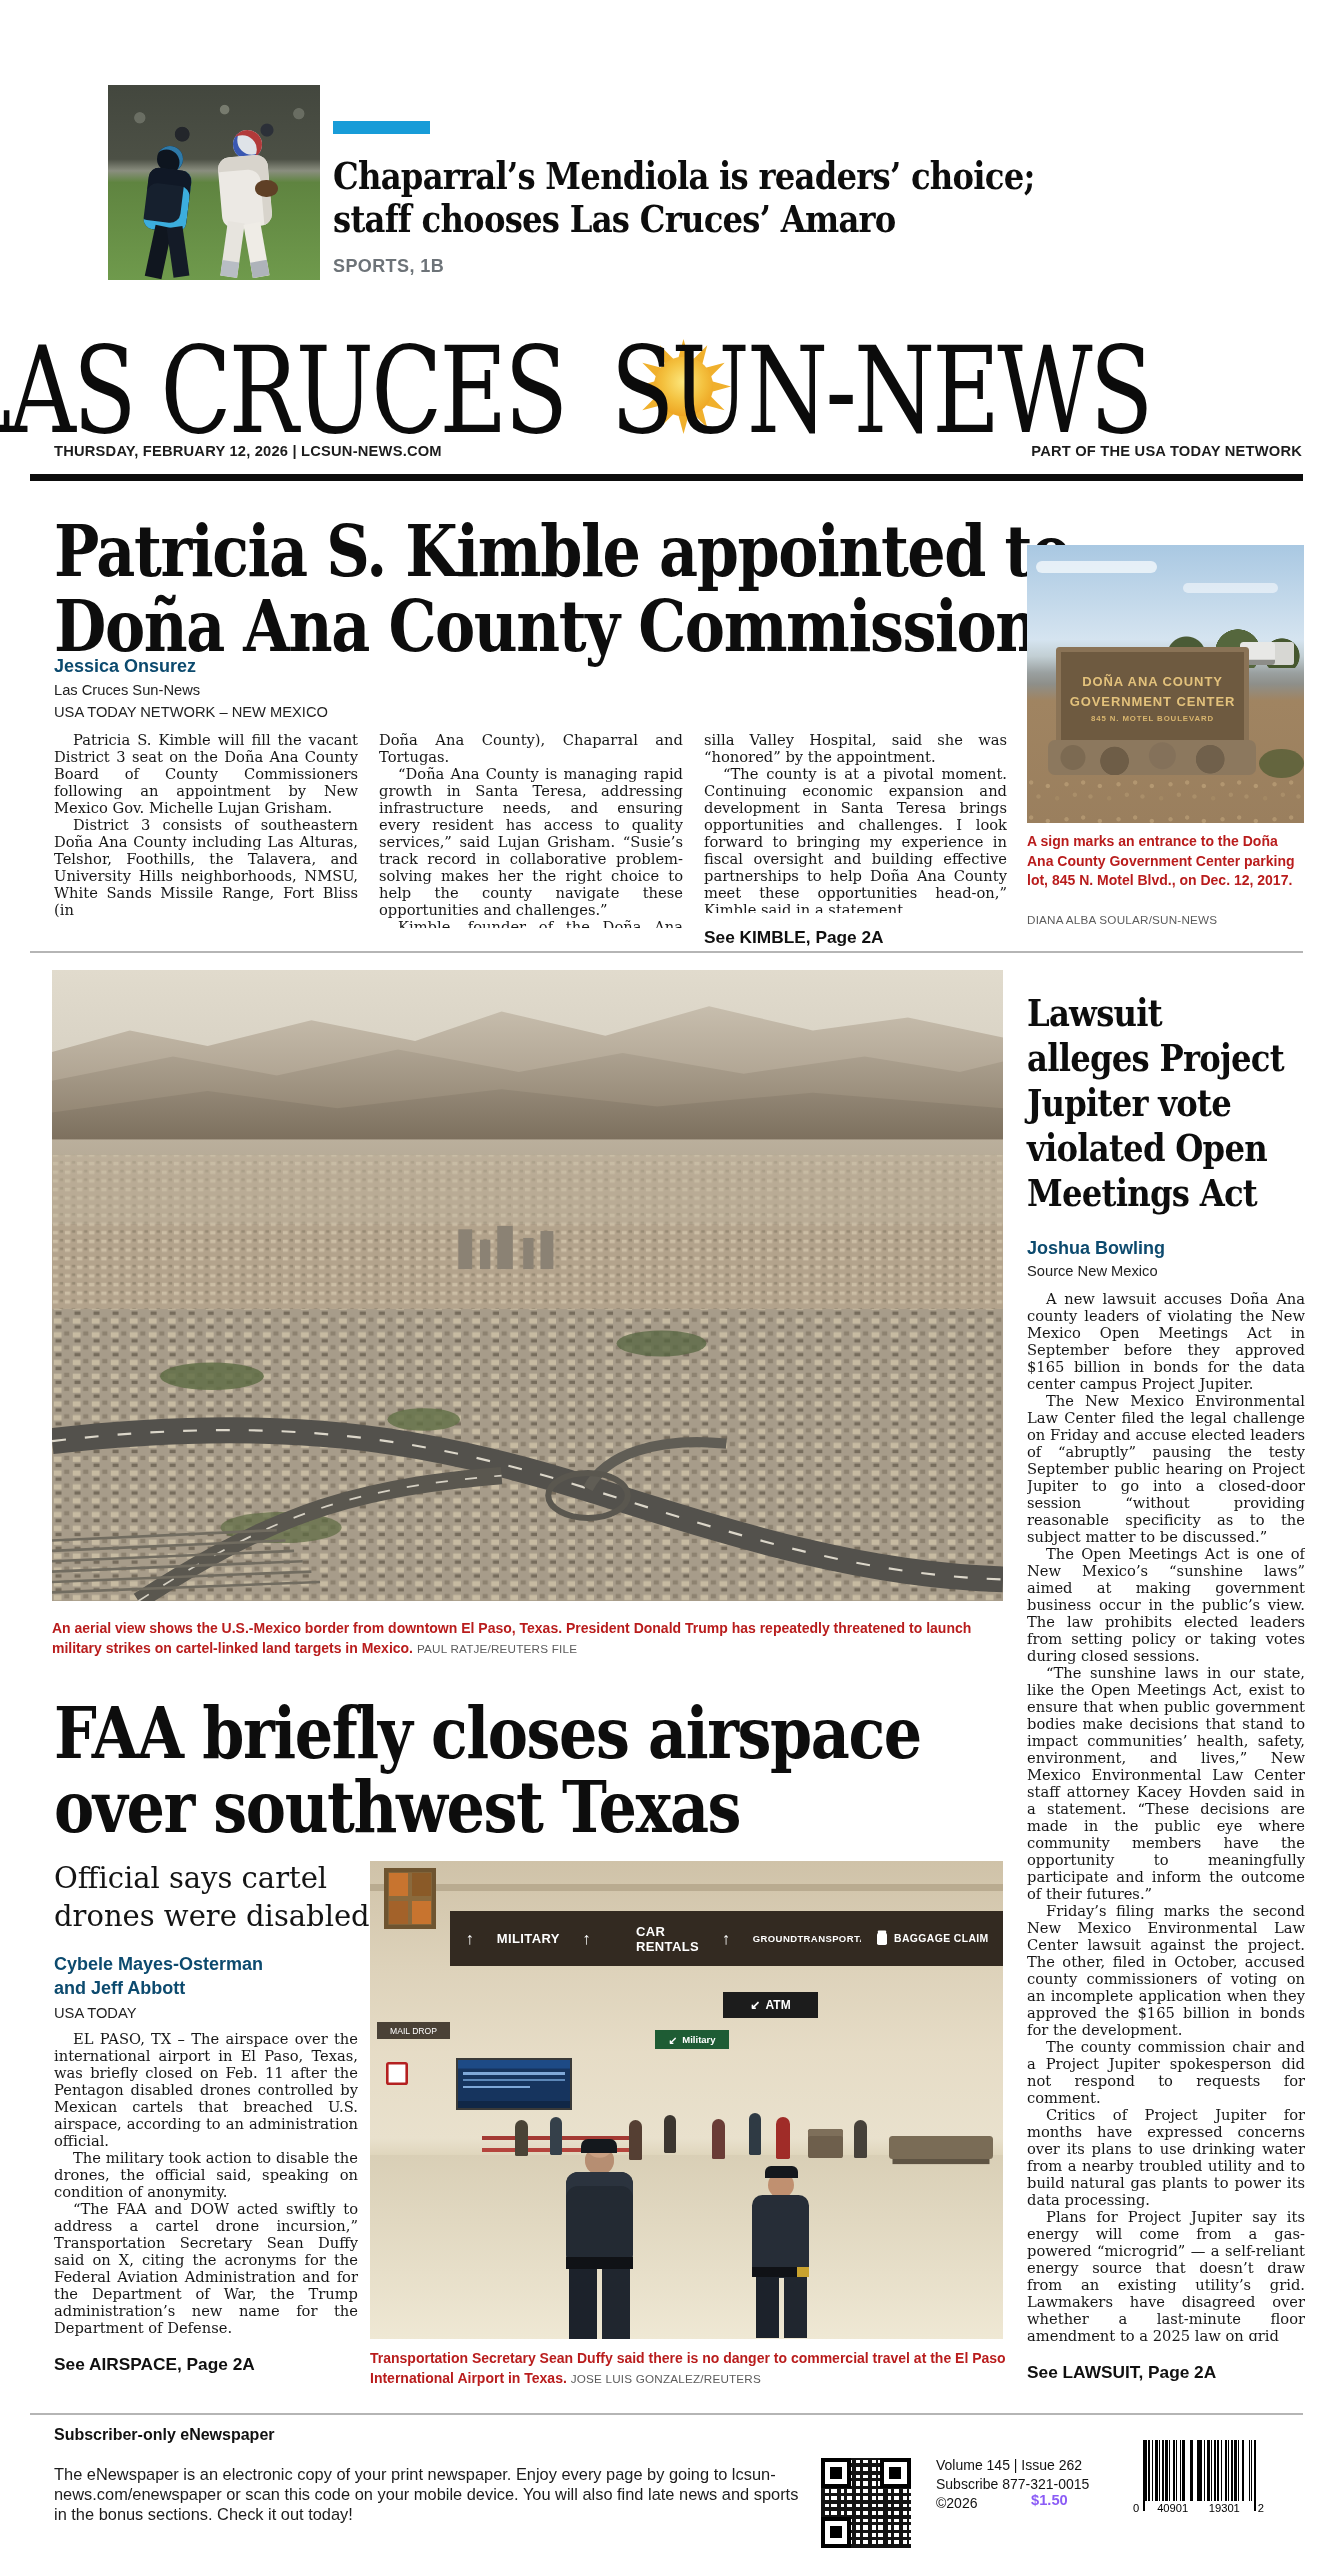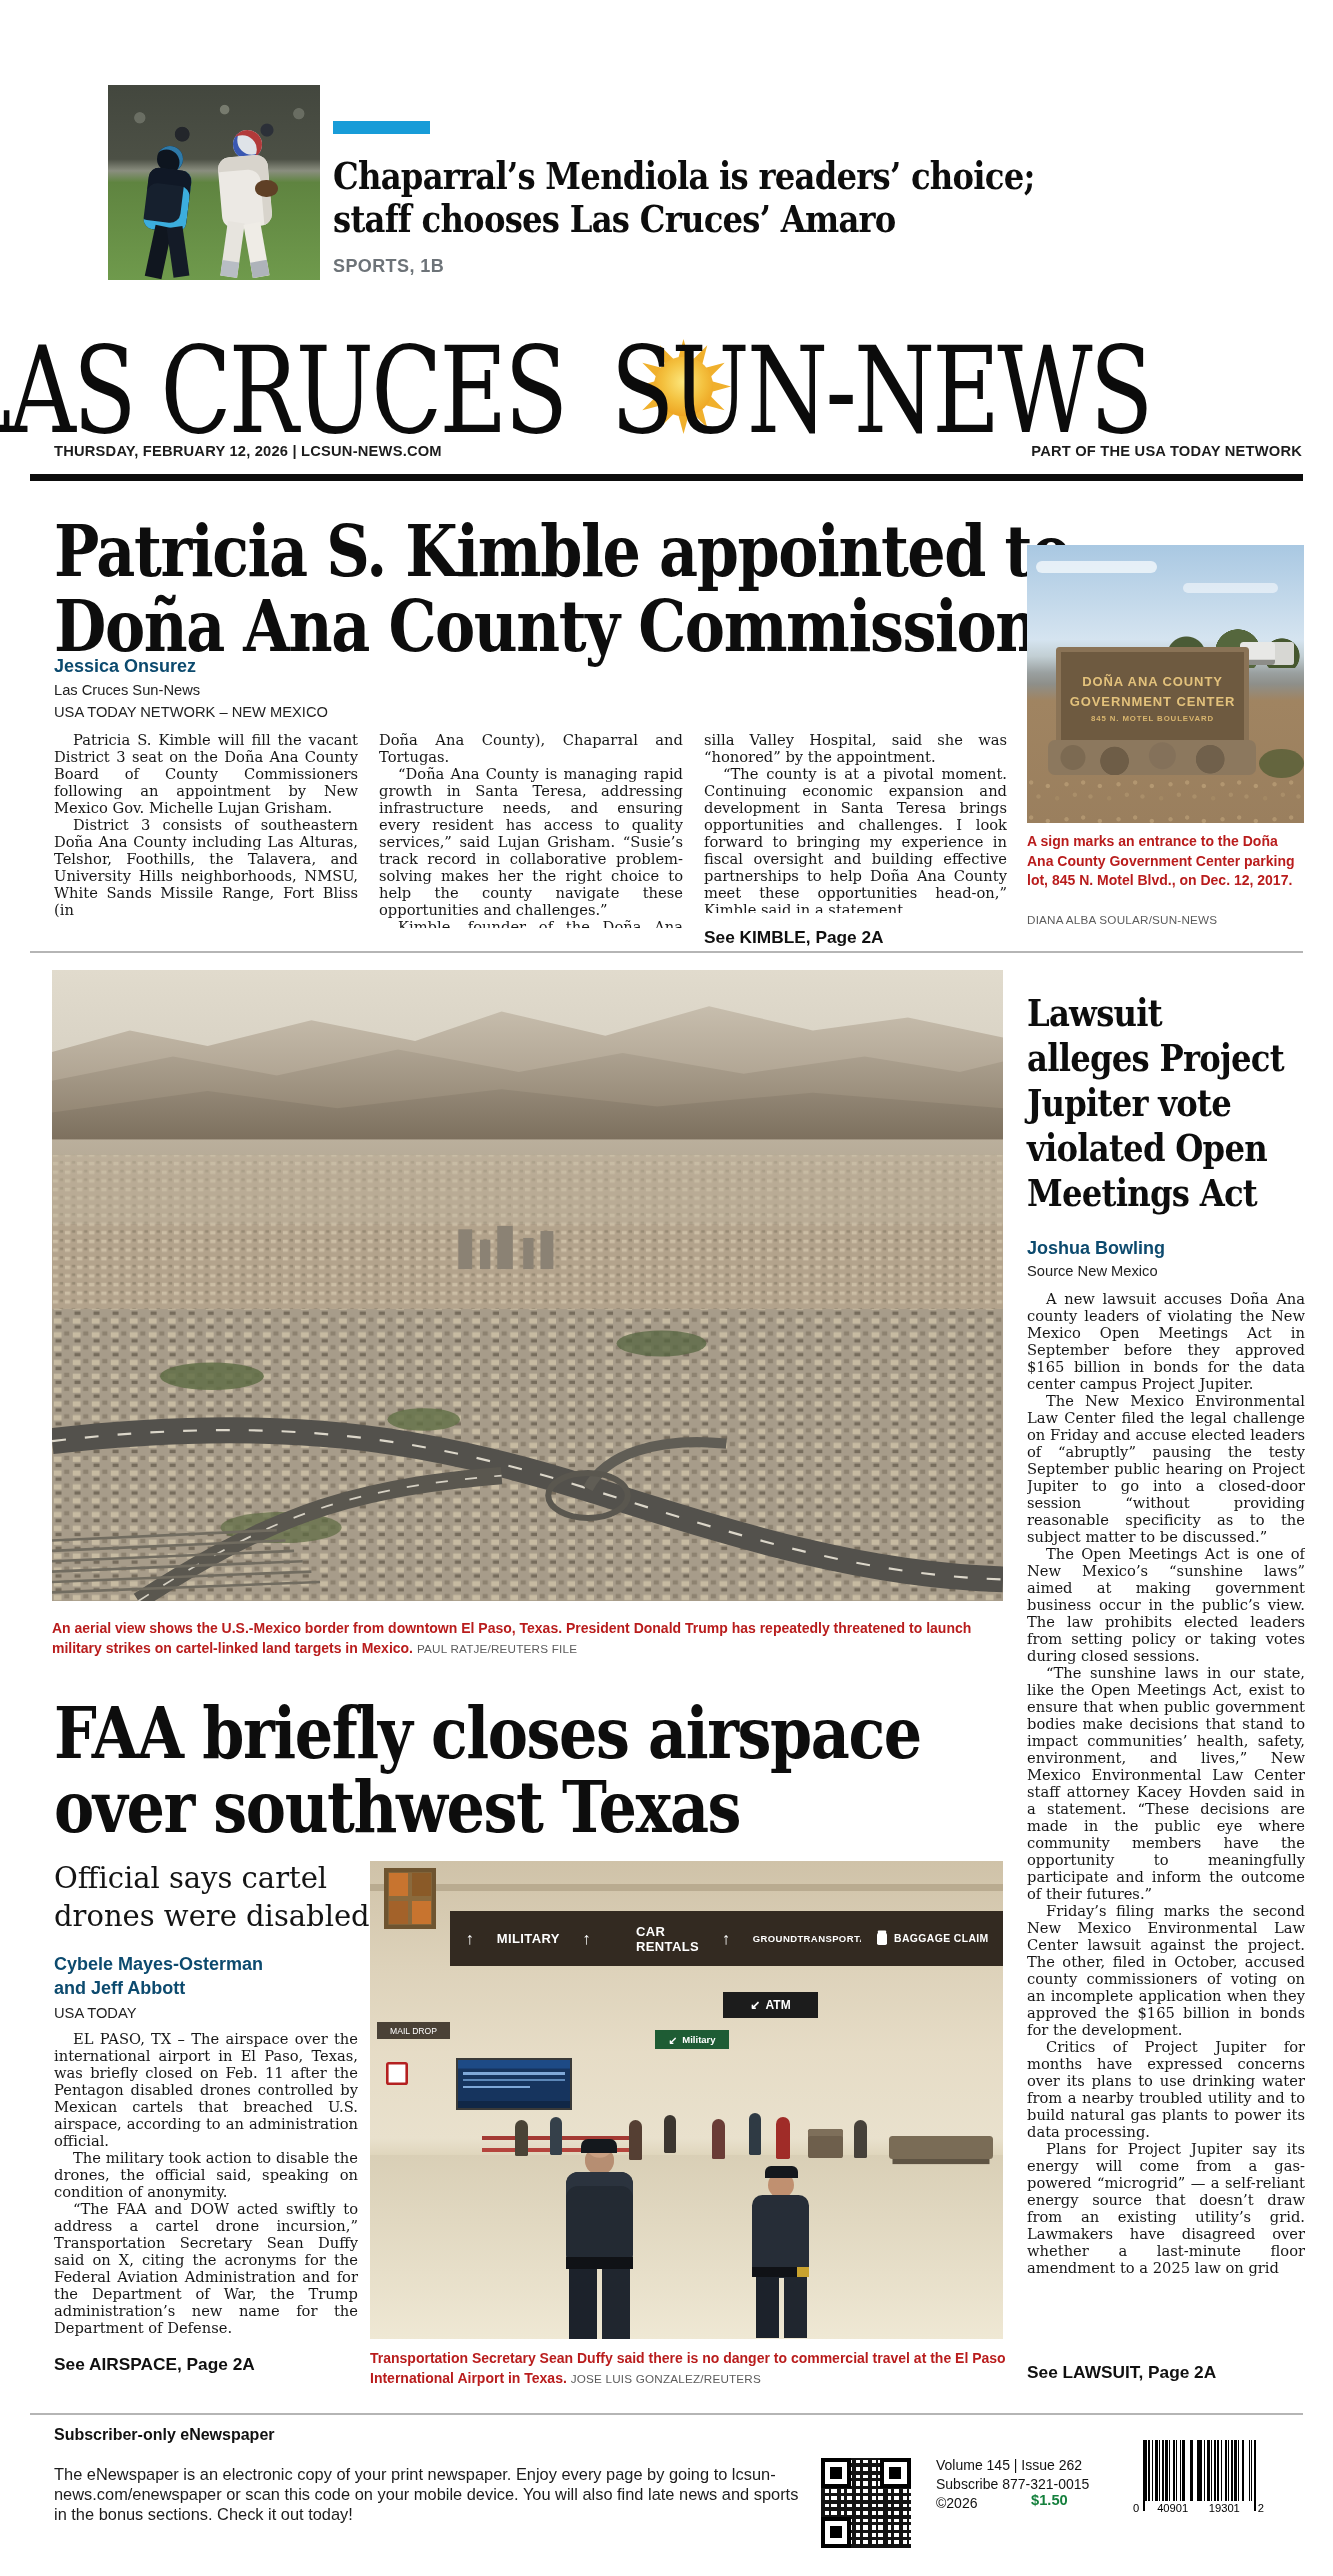--- a/index.html
+++ b/index.html
@@ -252,20 +252,21 @@
 
   <div class="abs byline-name" style="left:1027px;top:1237px;">Joshua Bowling</div>
   <div class="abs byline-org" style="left:1027px;top:1261px;">Source New Mexico</div>
 
   <div class="abs body-col" style="left:1027px;top:1290px;width:278px;height:1051px;overflow:hidden;">
       <p>A new lawsuit accuses Doña Ana county leaders of violating the New Mexico Open Meetings Act in September before they approved $165 billion in bonds for the data center campus Project Jupiter.</p>
       <p>The New Mexico Environmental Law Center filed the legal challenge on Friday and accuse elected leaders of “abruptly” pausing the testy September public hearing on Project Jupiter to go into a closed-door session “without providing reasonable specificity as to the subject matter to be discussed.”</p>
       <p>The Open Meetings Act is one of New Mexico’s “sunshine laws” aimed at making government business occur in the public’s view. The law prohibits elected leaders from setting policy or taking votes during closed sessions.</p>
       <p>“The sunshine laws in our state, like the Open Meetings Act, exist to ensure that when public government bodies make decisions that stand to impact communities’ health, safety, environment, and lives,” New Mexico Environmental Law Center staff attorney Kacey Hovden said in a statement. “These decisions are made in the public eye where community members have the opportunity to meaningfully participate and inform the outcome of their futures.”</p>
       <p>Friday’s filing marks the second New Mexico Environmental Law Center lawsuit against the project. The other, filed in October, accused county commissioners of voting on an incomplete application when they approved the $165 billion in bonds for the development.</p>
+      <p>The county commission chair and a Project Jupiter spokesperson did not respond to requests for comment.</p>
       <p>Critics of Project Jupiter for months have expressed concerns over its plans to use drinking water from a nearby troubled utility and to build natural gas plants to power its data processing.</p>
       <p>Plans for Project Jupiter say its energy will come from a gas-powered “microgrid” — a self-reliant energy source that doesn’t draw from an existing utility’s grid. Lawmakers have disagreed over whether a last-minute floor amendment to a 2025 law on grid</p>
     </div>
   <div class="abs jump" style="left:1027px;top:2362px;">See LAWSUIT, Page 2A</div>
 
   <div class="abs bighl" style="left:54px;top:1697px;">FAA briefly closes airspace</div>
   <div class="abs bighl" style="left:54px;top:1771px;">over southwest Texas</div>
 
   <div class="abs subhead" style="left:54px;top:1859px;">Official says cartel</div>
   <div class="abs subhead" style="left:54px;top:1897px;">drones were disabled</div>
@@ -368,21 +369,21 @@
     <div class="finder" style="left:3.5px;top:3.5px;"></div>
     <div class="finder" style="right:3.5px;top:3.5px;"></div>
     <div class="finder" style="left:3.5px;bottom:3.5px;"></div>
   </div>
 
   <div class="abs" style="left:936px;top:2456px;width:173px;font-size:14px;line-height:19px;color:#111;">
     <div>Volume 145 | Issue 262</div>
     <div>Subscribe 877-321-0015</div>
     <div>©2026</div>
   </div>
-  <div class="abs" style="left:1031px;top:2492px;font-weight:700;font-size:14.7px;color:#15803d;">$1.50</div>
+  <div class="abs" style="left:1031px;top:2492px;font-weight:700;font-size:14.7px;color:#8b5cf6;">$1.50</div>
 
   <div class="abs" style="left:1133px;top:2440px;width:131px;height:83px;">
     <div class="bars abs" style="left:12px;top:0;width:107px;height:61px;"></div>
     <div class="abs" style="left:10.4px;top:0;width:1.7px;height:71px;background:#000;"></div>
     <div class="abs" style="left:121px;top:0;width:1.7px;height:71px;background:#000;"></div>
     <div class="bc-digits abs" style="left:0;top:62px;width:131px;">
       <span>0</span>
       <span style="background:#fff;padding:0 2.6px;">40901</span>
       <span style="background:#fff;padding:0 2.6px;">19301</span>
       <span>2</span>

